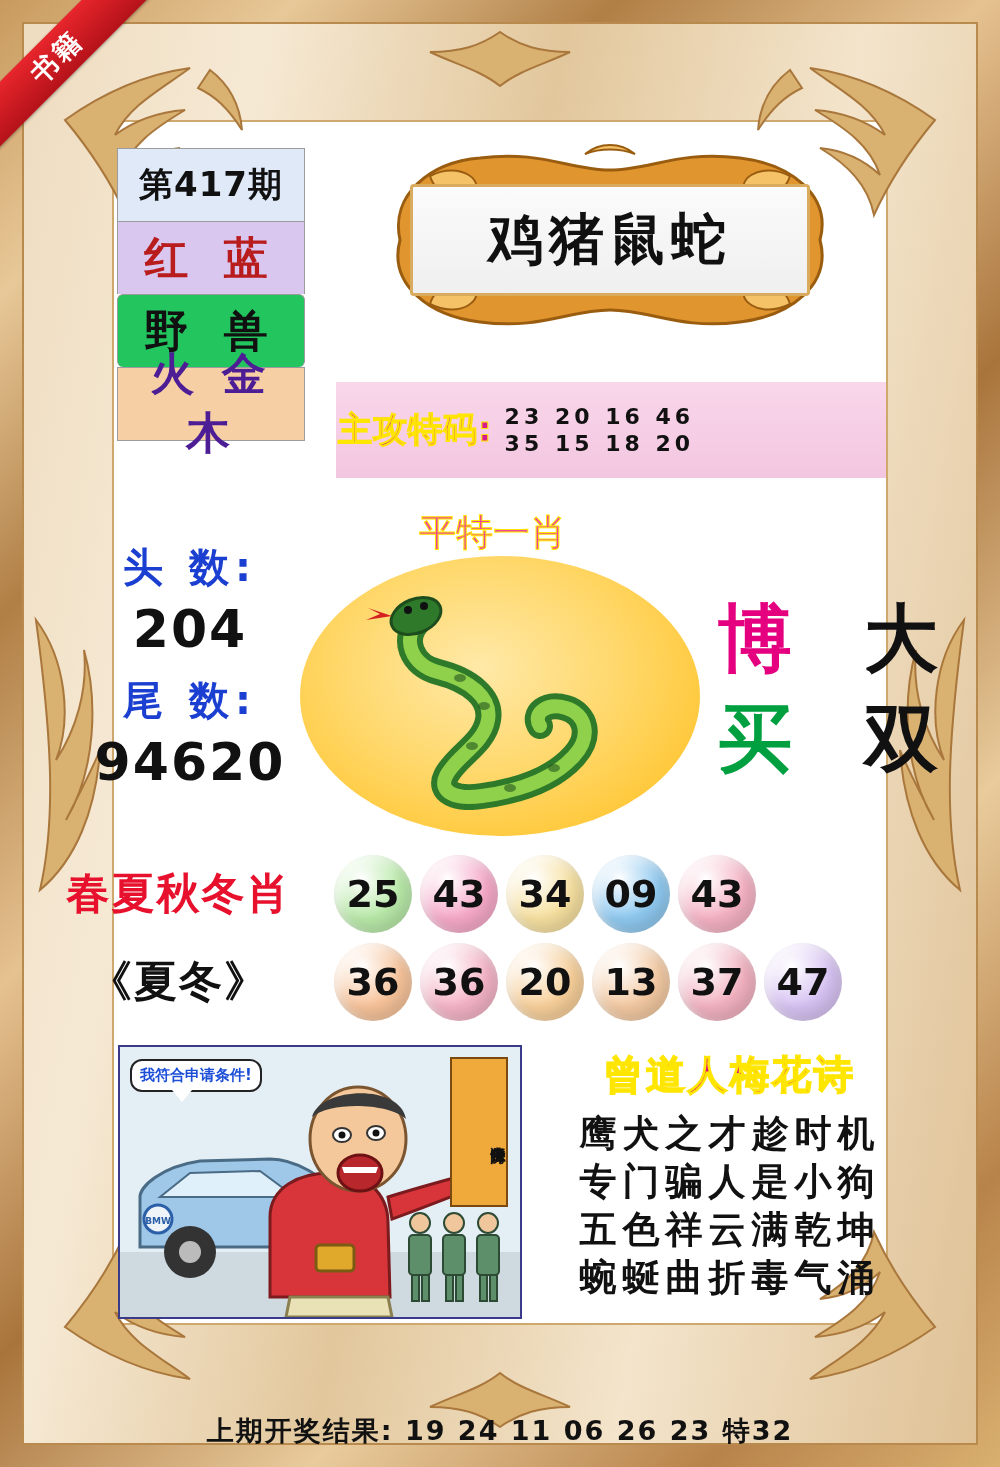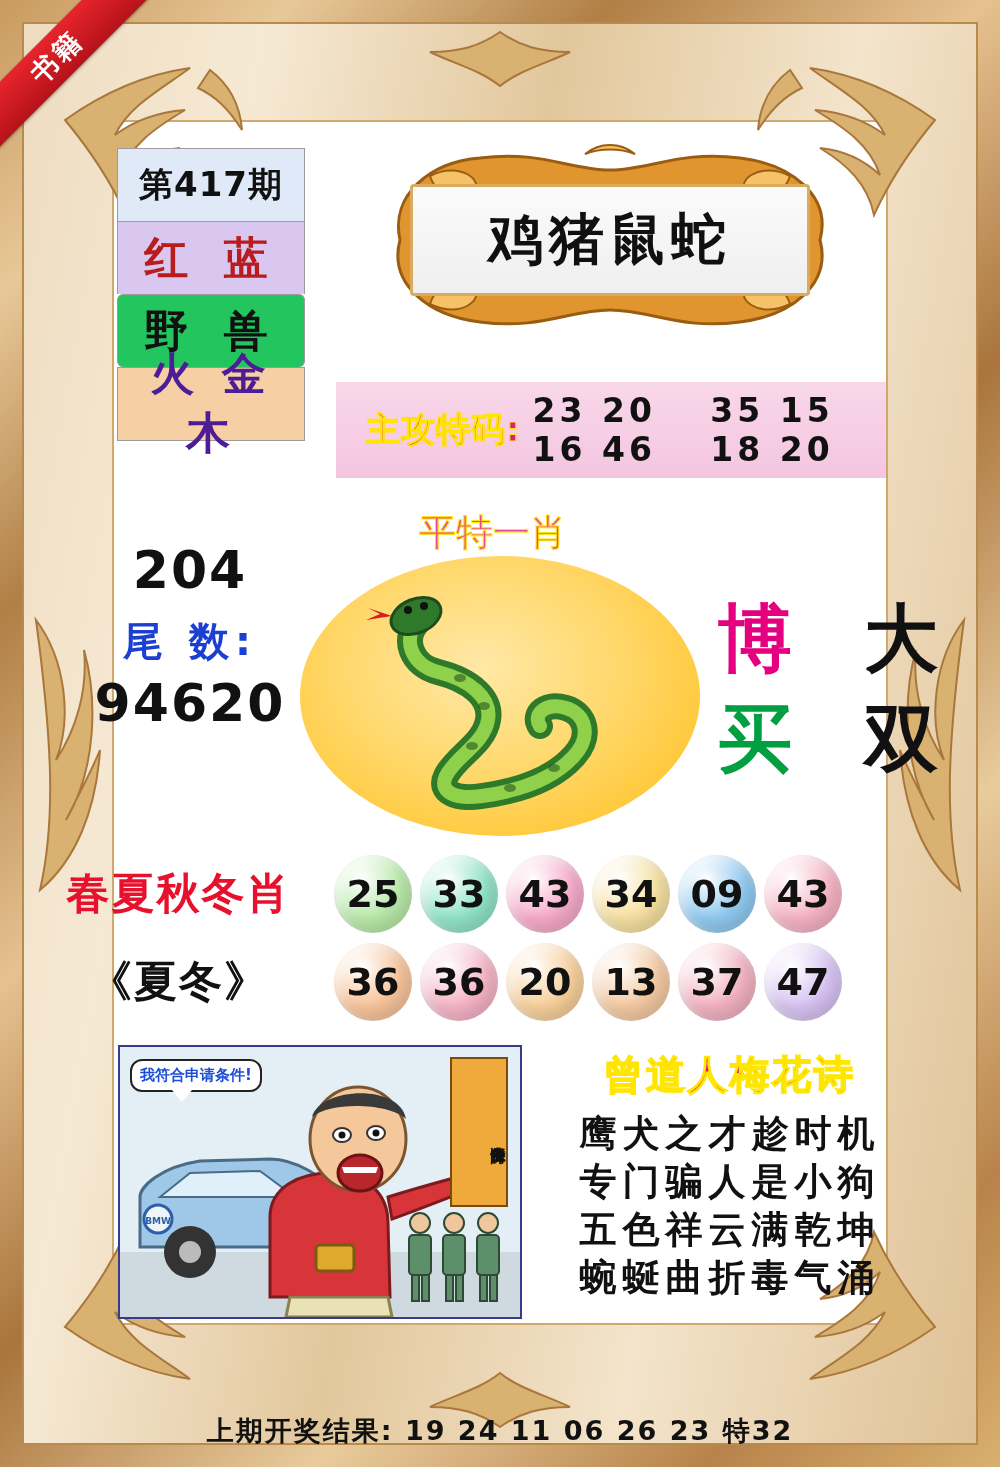--- a/index.html
+++ b/index.html
@@ -73,25 +73,25 @@
 
   
   .codebar{
     position:absolute;left:336px;top:382px;width:550px;height:96px;z-index:20;
     background:linear-gradient(180deg,#f9d7ea,#f3c6e0);
     display:flex;align-items:center;
   }
   .codebar-title{
     font-size:34px;font-weight:bold;color:#d81b8e;
     -webkit-text-stroke:1px #ffe600;
-    padding-left:30px;letter-spacing:1px;white-space:nowrap;
+    padding-left:2px;letter-spacing:1px;white-space:nowrap;
   }
   .codebar-nums{
-    display:flex;flex-direction:row;gap:2px;padding-left:12px;
-    font-size:33px;font-weight:bold;color:#111;letter-spacing:4px;
+    display:flex;flex-direction:column;gap:2px;padding-left:12px;
+    font-size:22px;font-weight:bold;color:#111;letter-spacing:4px;
   }
 
   
   .ht{position:absolute;left:60px;top:540px;width:260px;z-index:20;text-align:center;}
   .ht-label{font-size:40px;font-weight:bold;color:#1b3fd0;letter-spacing:6px;margin-bottom:4px;}
   .ht-value{font-size:52px;font-weight:bold;color:#111;letter-spacing:2px;margin-bottom:14px;}
 
   
   .pt-title{
     position:absolute;left:368px;top:508px;width:250px;text-align:center;z-index:22;
@@ -260,20 +260,21 @@
 
 <div class="codebar">
   <div class="codebar-title">主攻特码:</div>
   <div class="codebar-nums">
     <div>23 20 16 46</div>
     <div>35 15 18 20</div>
   </div>
 </div>
 
 <div class="ht">
+  <div class="ht-label">头 数:</div>
   <div class="ht-value">204</div>
   <div class="ht-label">尾 数:</div>
   <div class="ht-value">94620</div>
 </div>
 
 <div class="pt-title">平特一肖</div>
 <div class="oval"></div>
 <div class="snake">
   <svg viewBox="0 0 300 230">
     <g stroke="#1d4d1d" stroke-width="4" fill="none">
@@ -305,21 +306,20 @@
     <span class="br-c">买</span>
     <span class="br-d">双</span>
   </div>
 </div>
 
 <div class="ballsec">
   <div class="ball-row">
     <div class="ball-row-label brl1">春夏秋冬肖</div>
     <div class="balls" id="row1">
         <div class="ball" style="background: radial-gradient(circle at 35% 30%, rgb(255, 255, 255) 0%, rgb(184, 233, 168) 55%, rgb(184, 233, 168) 100%);">25</div>
-        <div class="ball" style="background: radial-gradient(circle at 35% 30%, rgb(255, 255, 255) 0%, rgb(143, 227, 198) 55%, rgb(143, 227, 198) 100%);">33</div>
         <div class="ball" style="background: radial-gradient(circle at 35% 30%, rgb(255, 255, 255) 0%, rgb(246, 169, 200) 55%, rgb(246, 169, 200) 100%);">43</div>
         <div class="ball" style="background: radial-gradient(circle at 35% 30%, rgb(255, 255, 255) 0%, rgb(246, 224, 160) 55%, rgb(246, 224, 160) 100%);">34</div>
         <div class="ball" style="background: radial-gradient(circle at 35% 30%, rgb(255, 255, 255) 0%, rgb(143, 201, 240) 55%, rgb(143, 201, 240) 100%);">09</div>
         <div class="ball" style="background: radial-gradient(circle at 35% 30%, rgb(255, 255, 255) 0%, rgb(245, 178, 196) 55%, rgb(245, 178, 196) 100%);">43</div>
       </div>
   </div>
   <div class="ball-row">
     <div class="ball-row-label brl2">《夏冬》</div>
     <div class="balls" id="row2">
         <div class="ball" style="background: radial-gradient(circle at 35% 30%, rgb(255, 255, 255) 0%, rgb(247, 195, 154) 55%, rgb(247, 195, 154) 100%);">36</div>

